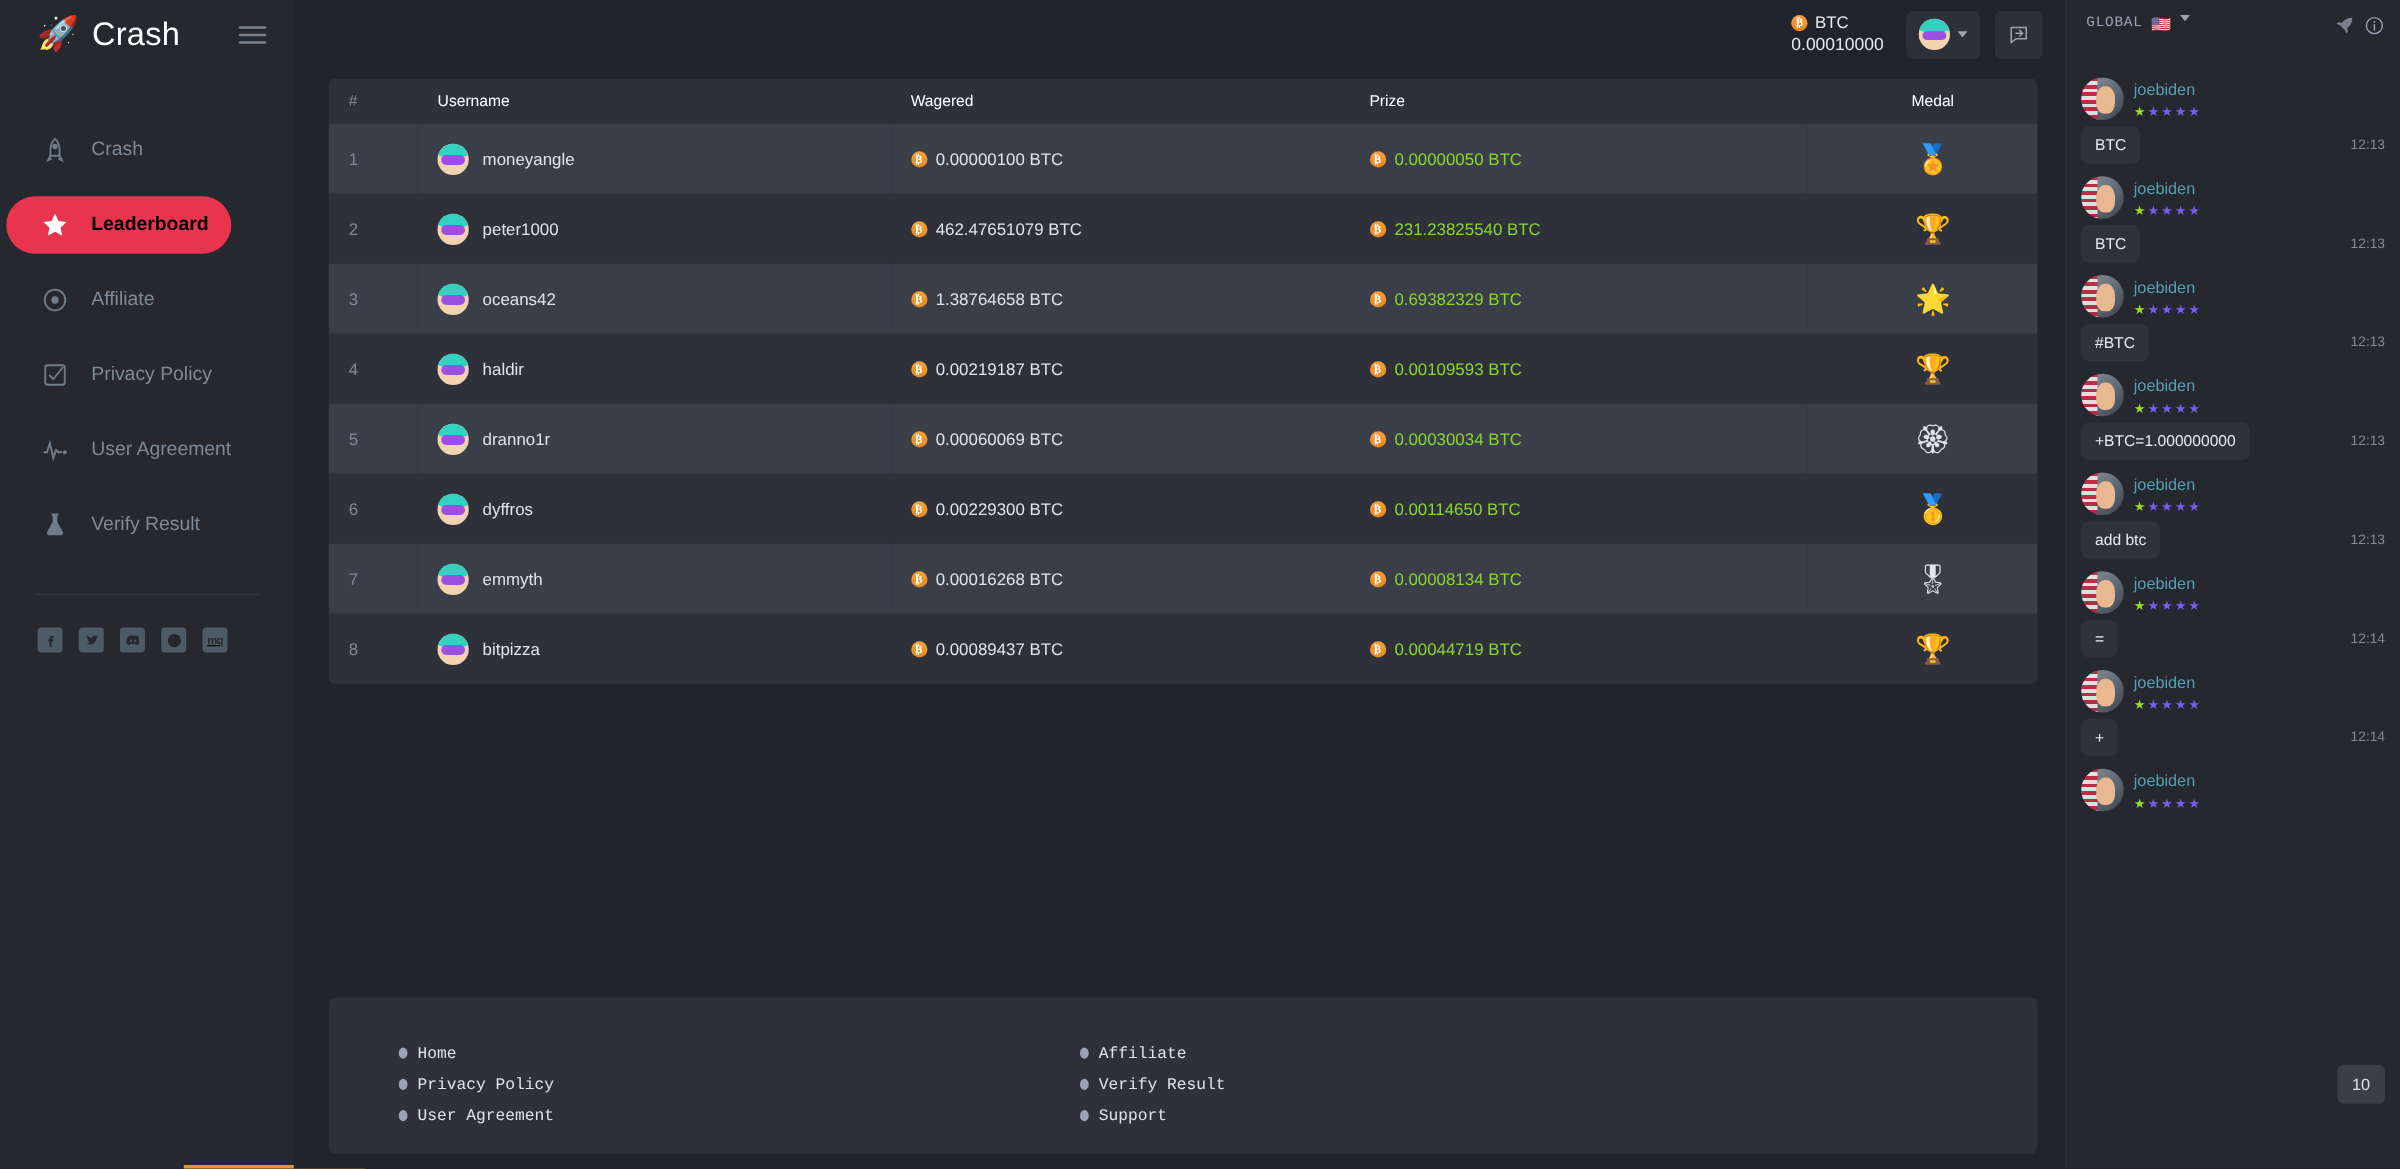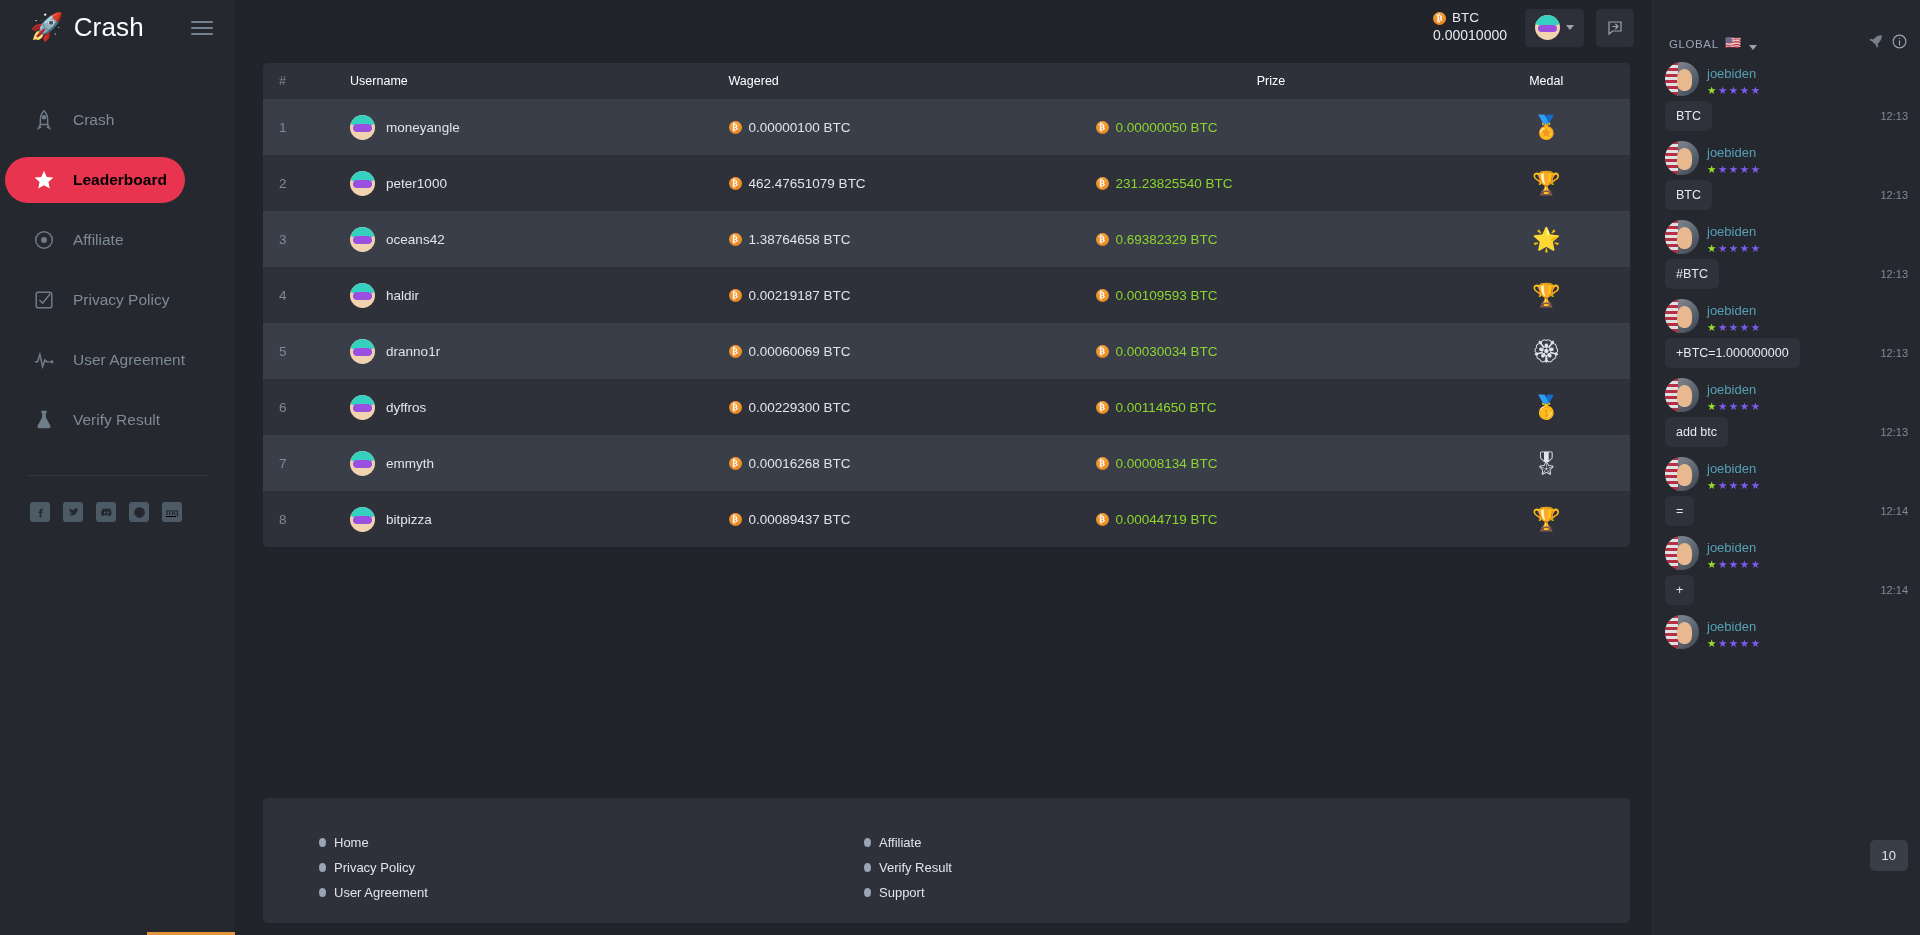--- a/index.html
+++ b/index.html
@@ -110,31 +110,31 @@
     font-weight: normal; text-align: left; height: 36px;
     padding: 0 0 0 16px;
   }
   tbody tr { height: 56px; }
   tbody tr:nth-child(odd) { background: #3a3e49; }
   tbody tr:nth-child(even) { background: #2e313a; }
   tbody td { padding: 0 0 0 16px; font-size: 13.5px; color: #dfe4ea; vertical-align: middle; }
   .col-rank { width: 62px; color: #7f8a98; }
   .col-user { width: 330px; }
   .col-wager { width: 320px; }
-  .col-prize { width: 320px; text-align: center; }
+  .col-prize { width: 320px; }
   .col-medal { width: 160px; text-align: center; }
   .user-cell { display: flex; align-items: center; gap: 11px; }
   .amount { display: flex; align-items: center; gap: 7px; }
   .amount.green { color: #8bd62e; }
   .medal-cell { text-align: center; font-size: 23px; line-height: 1; }
 
   
   .footer {
     position: absolute; left: 28px; right: 22px; bottom: 12px;
-    background: #2e313a; border-radius: 5px; padding: 32px 0 0 0;
+    background: #2e313a; border-radius: 5px; padding: 32px 0 0 0; font-family: Liberation Mono, monospace;
   }
   .footer-cols { display: flex; padding: 0 56px 18px 56px; }
   .footer-col { width: 545px; }
   .flink {
     display: flex; align-items: center; gap: 8px;
     color: #dfe4ea; font-size: 13px; height: 25px; cursor: pointer;
   }
   .bullet {
     width: 7px; height: 9px; border-radius: 50%;
     background: #9aa3b8; flex: 0 0 7px;
@@ -145,22 +145,22 @@
     color: #9aa3b8; font-size: 12.5px; letter-spacing: .3px;
   }
 
   
   .chat {
     width: 268px; flex: 0 0 268px; height: 935px;
     background: #26282f; position: relative;
     border-left: 1px solid #2c2f37;
   }
   .chat-head {
-    height: 38px; display: flex; align-items: flex-end;
-    padding: 0 12px 0 16px; gap: 7px; margin-top: 12px;
+    height: 38px; display: flex; align-items: flex-start;
+    padding: 0 12px 0 16px; gap: 7px; margin-top: 12px; font-family: Liberation Mono, monospace;
   }
   .chat-global { color: #9aa3b8; font-size: 11.5px; letter-spacing: .6px; }
   .flag { font-size: 13px; }
   .chat-head .spacer { flex: 1 1 auto; }
   .chat-head-icon { cursor: pointer; color: #78808e; }
   .chat-head-icon svg { width: 17px; height: 17px; display:block; }
   .msgs { position: absolute; top: 62px; bottom: 48px; left: 0; right: 0; overflow: hidden; padding: 0 12px; }
   .msg { margin-bottom: 10px; }
   .msg-top { display: flex; align-items: center; gap: 8px; }
   .msg-ava {
@@ -183,21 +183,21 @@
   .star-on { color: #97dd2a; }
   .star-off { color: #7b5cf0; }
   .msg-body { display: flex; align-items: center; margin-top: 5px; }
   .bubble {
     background: #2f323a; border-radius: 6px; color: #e6eaf0;
     font-size: 12.5px; padding: 8px 11px; max-width: 196px;
     word-break: break-all;
   }
   .msg-time { margin-left: auto; color: #808a99; font-size: 11px; padding-left: 8px; }
   .unread {
-    position: absolute; right: 12px; bottom: 64px;
+    position: absolute; right: 12px; bottom: 52px;
     background: #3a3e49; color: #dfe4ea; font-size: 13px;
     padding: 8px 12px; border-radius: 5px;
   }
   .chat-input-bar {
     position: absolute; left: 0; right: 0; bottom: 0; height: 48px;
     display: flex; background: #2d3039;
   }
   .chat-input {
     flex: 1 1 auto; background: transparent; border: none; outline: none;
     color: #e6eaf0; font-size: 13px; padding: 0 14px;

